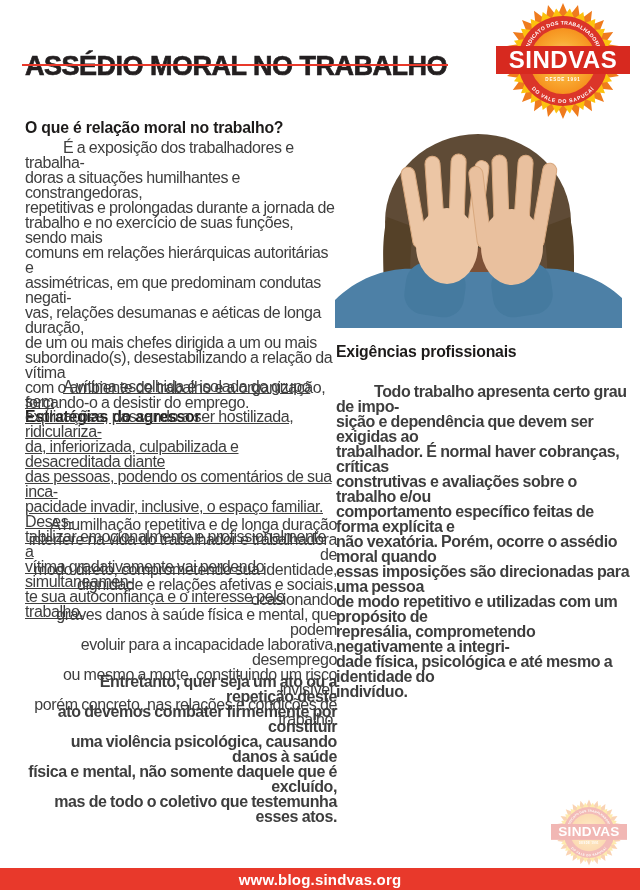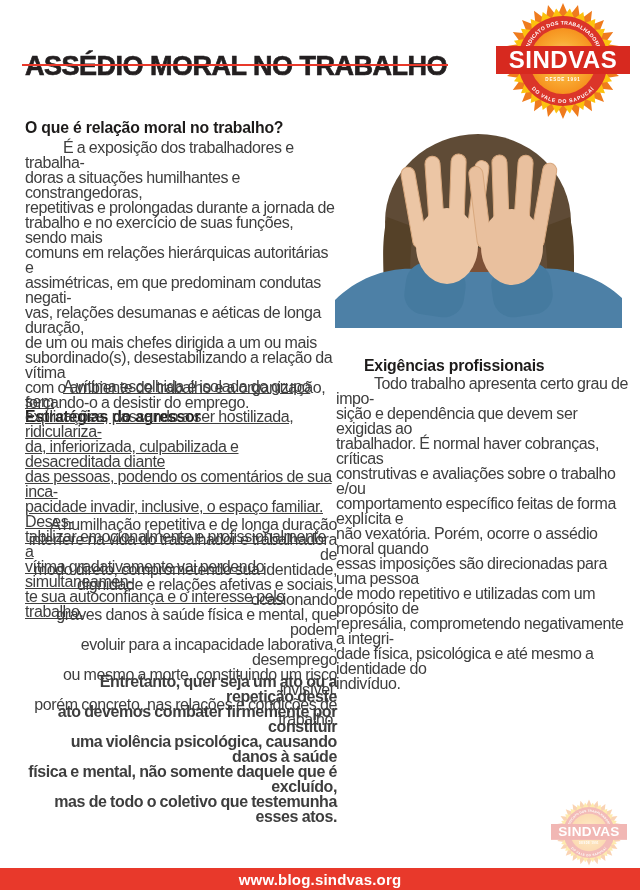--- a/index.html
+++ b/index.html
@@ -9,30 +9,30 @@
   .title{left:25px;top:33px;font-size:27px;font-weight:bold;color:#231f20;
          letter-spacing:-0.5px;-webkit-text-stroke:0.7px #231f20;white-space:nowrap;}
   .title-rule{left:22px;top:64px;width:426px;height:2px;background:#e8392b;}
   .logo-main{left:496px;top:2px;width:134px;height:118px;}
   .logo-watermark{left:551px;top:799px;width:76px;height:67px;opacity:0.33;}
   .photo{left:335px;top:122px;width:287px;height:206px;margin:0;}
   .photo svg{width:100%;height:100%;display:block;}
   h2{margin:0;font-size:15.8px;font-weight:bold;color:#1d1b1a;letter-spacing:-0.2px;white-space:nowrap;}
   .sec1-h{left:25px;top:119px;}
   .sec2-h{left:25px;top:367px;margin-top:41px;}
-  .sec3-h{left:336px;top:357px;margin-left:28px;}
+  .sec3-h{left:336px;top:343px;}
   .para{margin:0;font-size:16px;line-height:15px;color:#3e3e3e;
         letter-spacing:-0.4px;word-spacing:-0.5px;white-space:pre-line;}
   .ind-big{text-indent:38px;}
   .ind-sm{text-indent:7px;text-align:right;}
   .sec1-p{left:25px;top:140px;width:312px;}
   .sec2-p1{left:25px;top:379px;width:312px;text-decoration:underline;}
   .sec2-p2{left:25px;top:517px;width:312px;}
   .sec2-p3{left:25px;top:674px;width:312px;font-weight:bold;}
-  .sec3-p{left:336px;top:376px;width:296px;}
+  .sec3-p{left:336px;top:384px;width:296px;font-weight:bold;}
   .footer-bar{left:0;top:868px;width:640px;height:22px;background:#e8392b;
               display:flex;align-items:center;justify-content:center;text-align:right;}
   .footer-url{color:#ffffff;font-size:15px;font-weight:bold;letter-spacing:0.2px;}
 </style>
 </head>
 <body>
 
 <h1 class="abs title">ASSÉDIO MORAL NO TRABALHO</h1>
 <div class="abs title-rule"></div>
 

